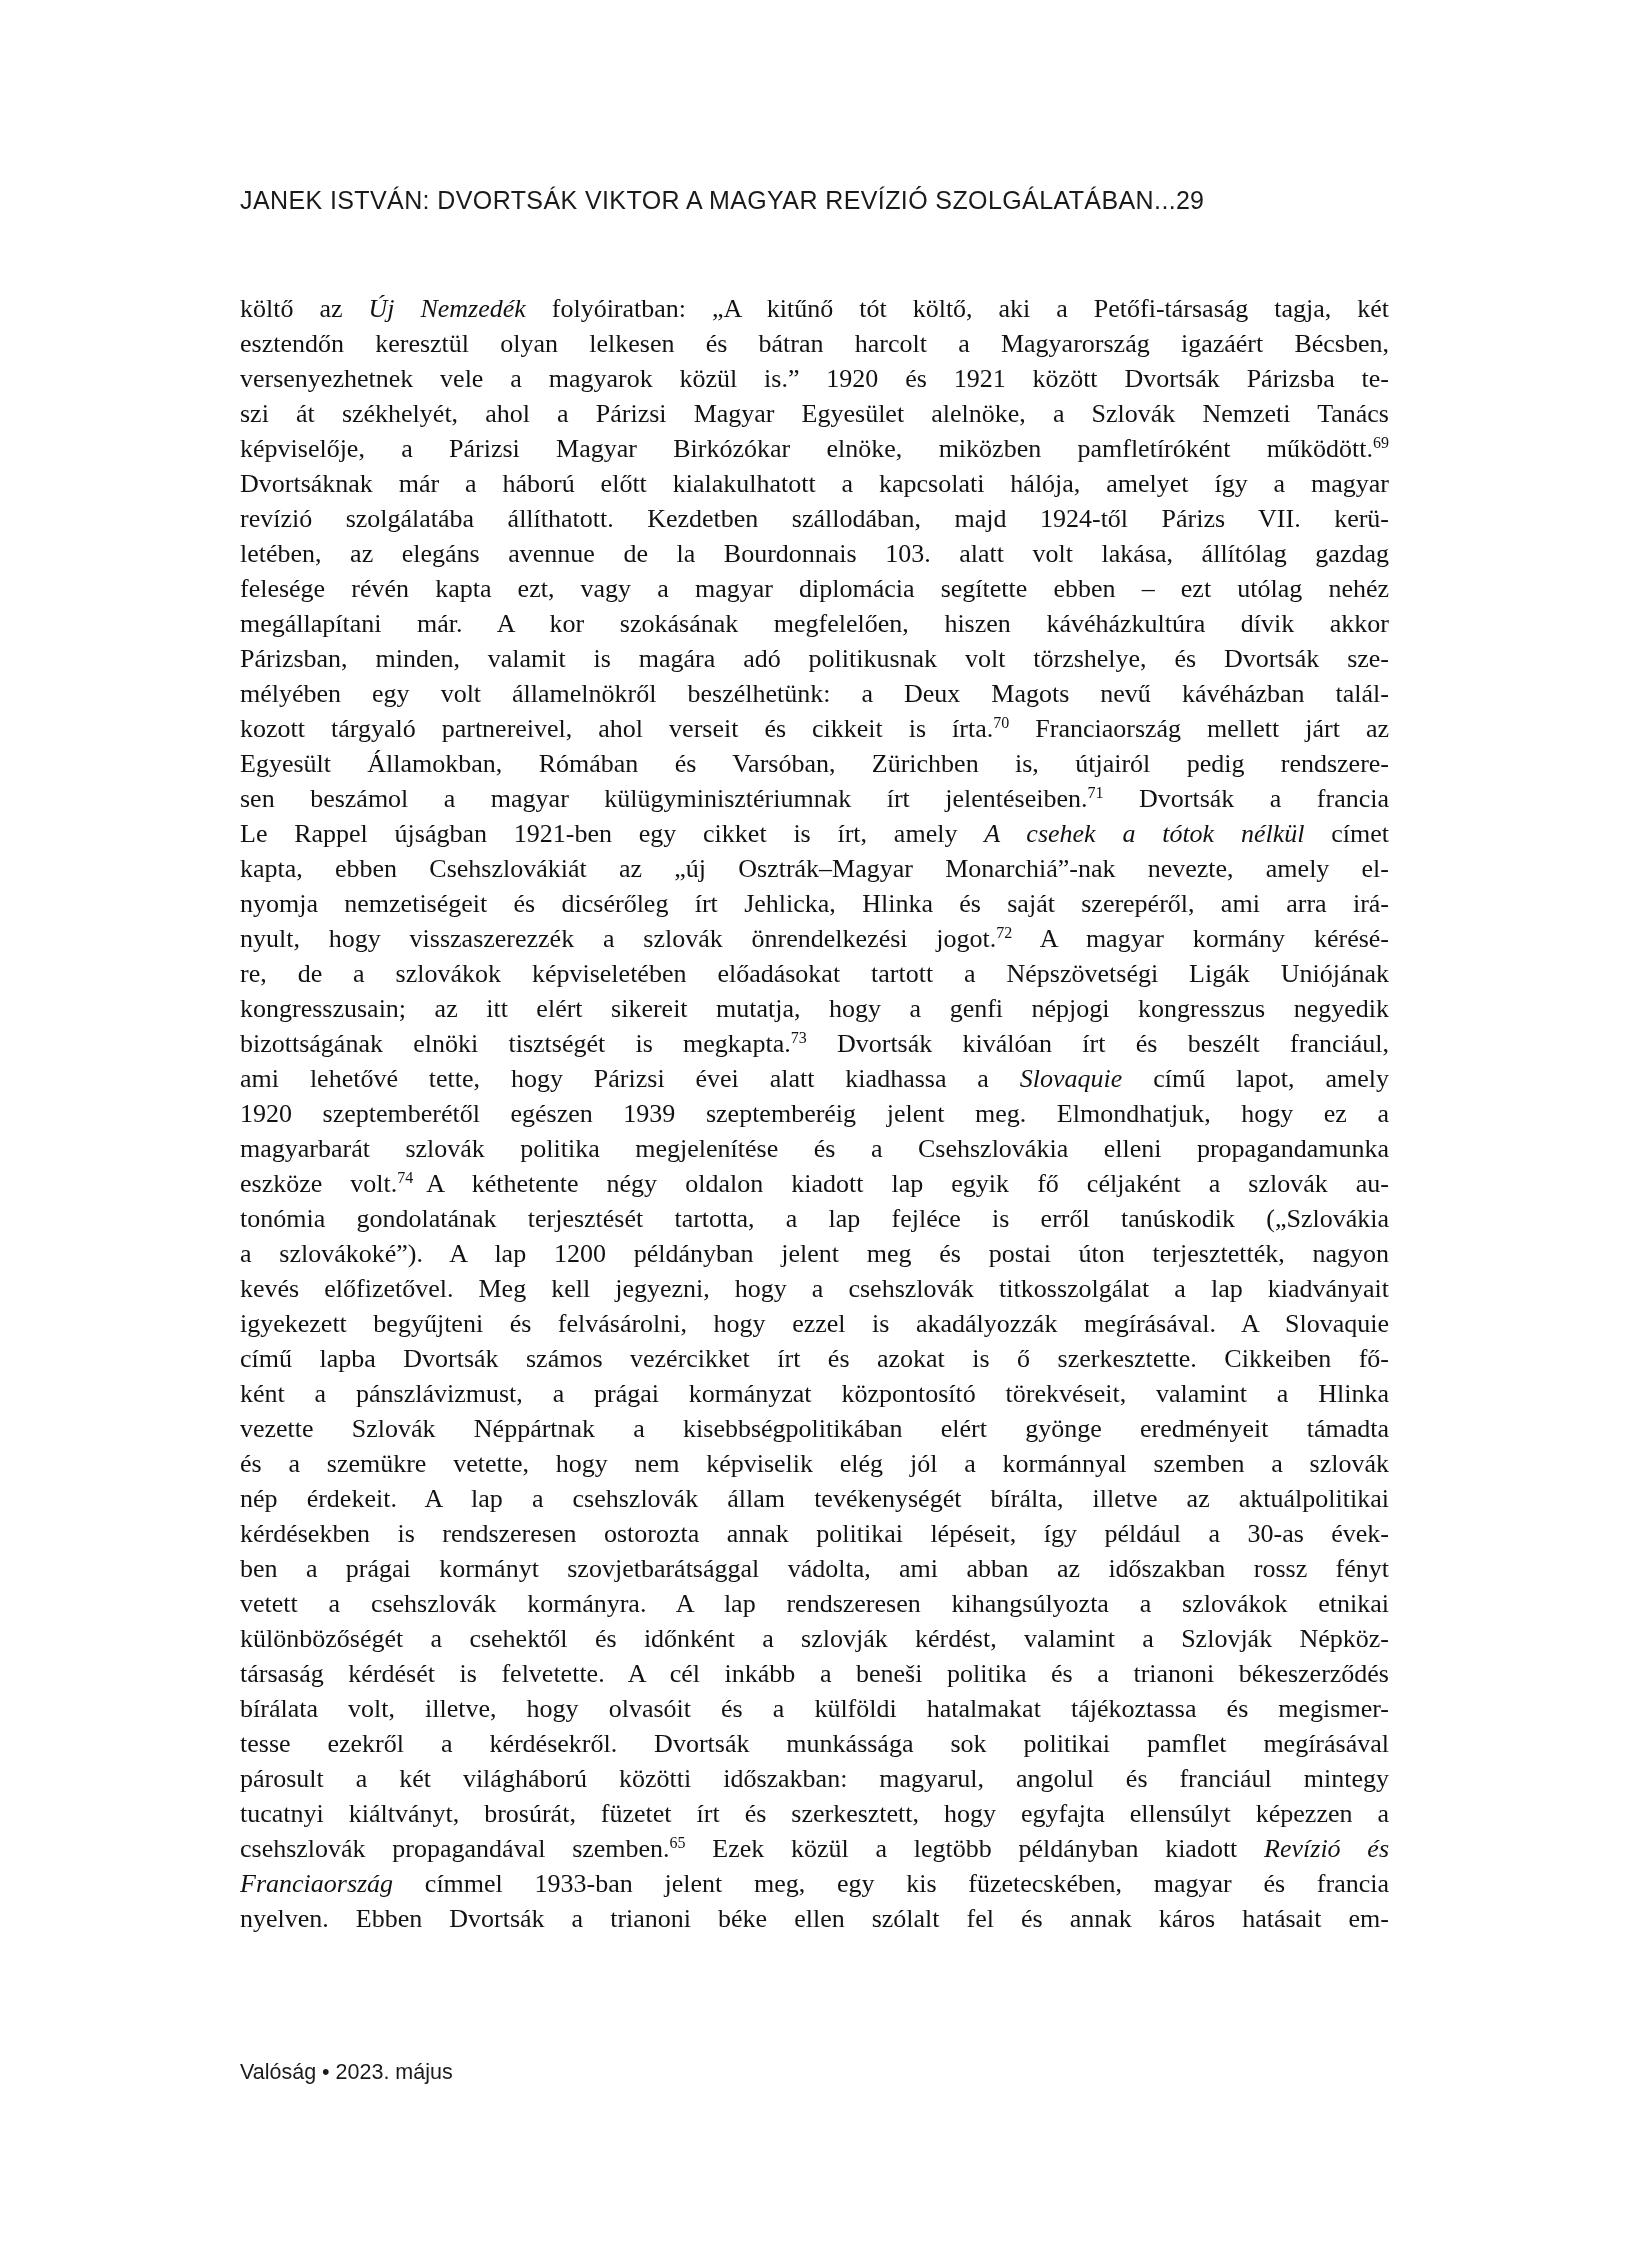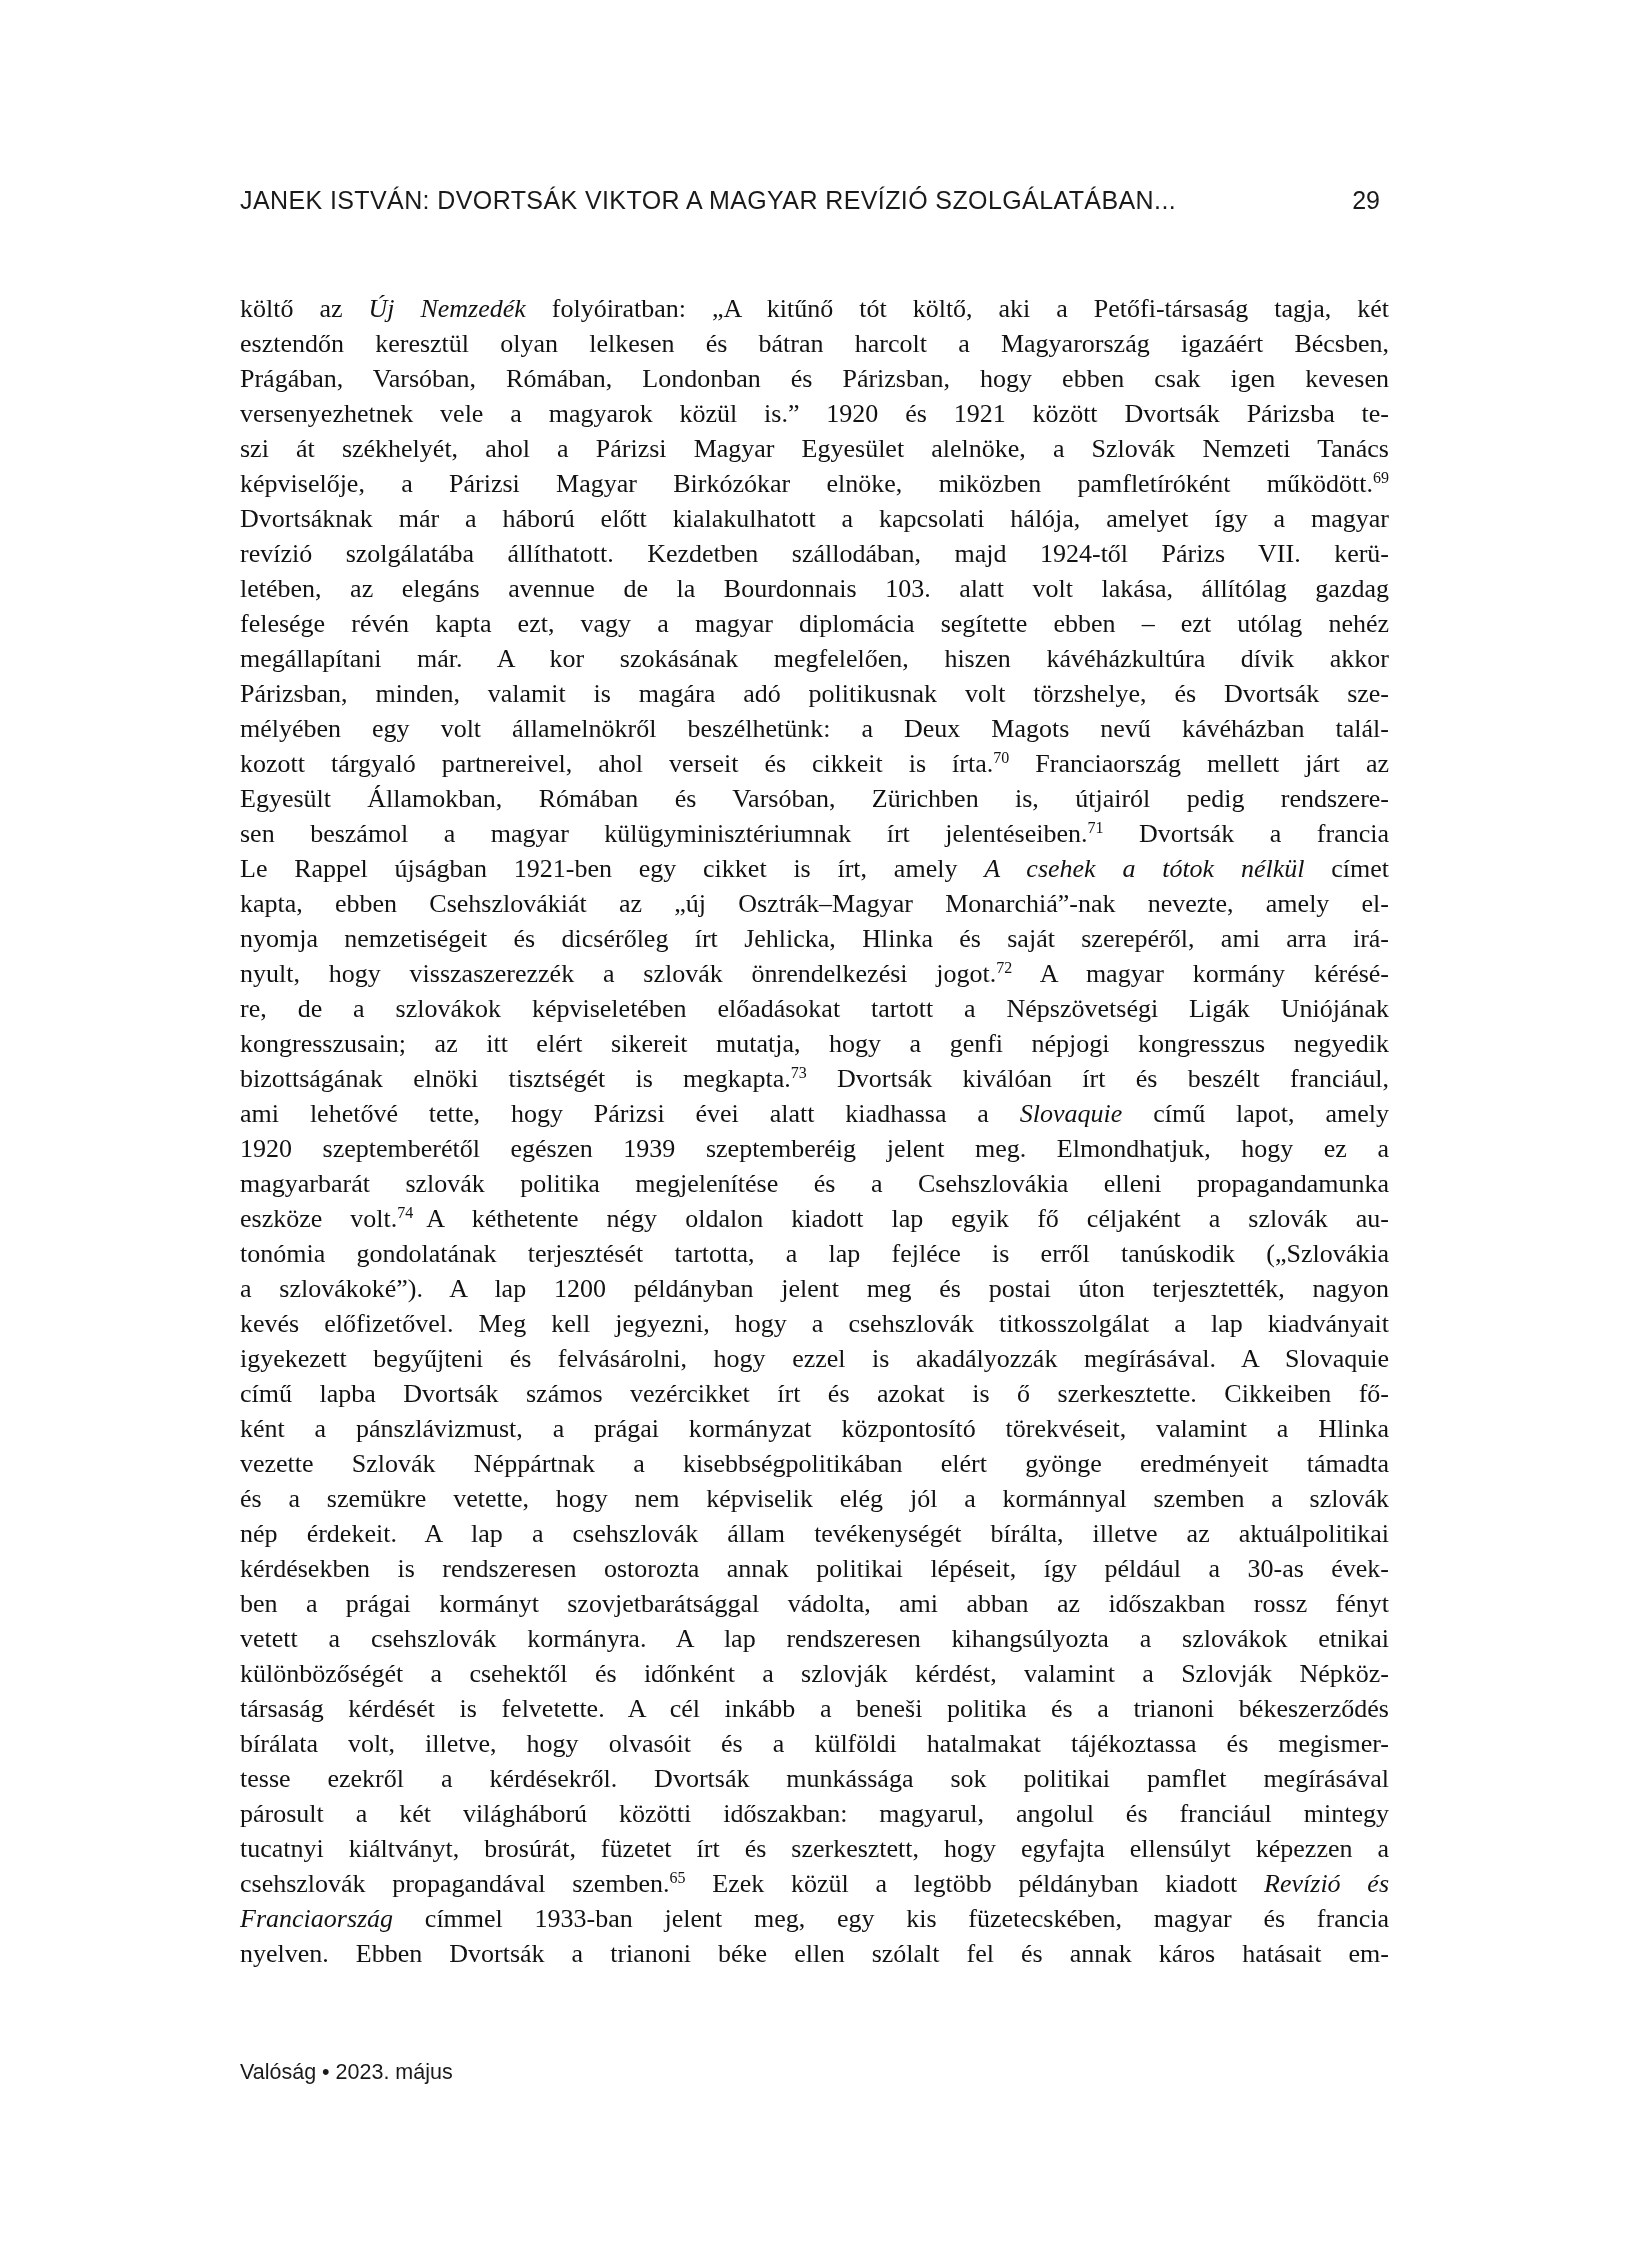--- a/index.html
+++ b/index.html
@@ -14,21 +14,20 @@
     background: #ffffff;
     color: #141414;
     overflow: hidden;
   }
   .running-header {
     position: absolute;
     left: 240px;
     top: 186px;
     width: 1149px;
     display: flex;
-    justify-content: space-between;
     align-items: baseline;
     font-family: "Liberation Sans", sans-serif;
     font-size: 25px;
     letter-spacing: 0.4px;
     color: #1a1a1a;
     white-space: nowrap;
   }
   .running-header .page-num {
     font-size: 25px;
     letter-spacing: 0;
@@ -77,21 +76,20 @@
 <div class="page">
 
   <div class="running-header">
     <span class="header-title">JANEK ISTVÁN: DVORTSÁK VIKTOR A MAGYAR REVÍZIÓ SZOLGÁLATÁBAN...</span>
     <span class="page-num">29</span>
   </div>
 
   <div class="body-text" id="body-text">
       <div class="line"><span>költő az </span><span class="it">Új Nemzedék</span><span> folyóiratban: „A kitűnő tót költő, aki a Petőfi-társaság tagja, két</span></div>
       <div class="line"><span>esztendőn keresztül olyan lelkesen és bátran harcolt a Magyarország igazáért Bécsben,</span></div>
-      <div class="line"><span>Prágában, Varsóban, Rómában, Londonban és Párizsban, hogy ebben csak igen kevesen</span></div>
       <div class="line"><span>versenyezhetnek vele a magyarok közül is.” 1920 és 1921 között Dvortsák Párizsba te-</span></div>
       <div class="line"><span>szi át székhelyét, ahol a Párizsi Magyar Egyesület alelnöke, a Szlovák Nemzeti Tanács</span></div>
       <div class="line"><span>képviselője, a Párizsi Magyar Birkózókar elnöke, miközben pamfletíróként működött.</span><span class="sup">69</span></div>
       <div class="line"><span>Dvortsáknak már a háború előtt kialakulhatott a kapcsolati hálója, amelyet így a magyar</span></div>
       <div class="line"><span>revízió szolgálatába állíthatott. Kezdetben szállodában, majd 1924-től Párizs VII. kerü-</span></div>
       <div class="line"><span>letében, az elegáns avennue de la Bourdonnais 103. alatt volt lakása, állítólag gazdag</span></div>
       <div class="line"><span>felesége révén kapta ezt, vagy a magyar diplomácia segítette ebben – ezt utólag nehéz</span></div>
       <div class="line"><span>megállapítani már. A kor szokásának megfelelően, hiszen kávéházkultúra dívik akkor</span></div>
       <div class="line"><span>Párizsban, minden, valamit is magára adó politikusnak volt törzshelye, és Dvortsák sze-</span></div>
       <div class="line"><span>mélyében egy volt államelnökről beszélhetünk: a Deux Magots nevű kávéházban talál-</span></div>

